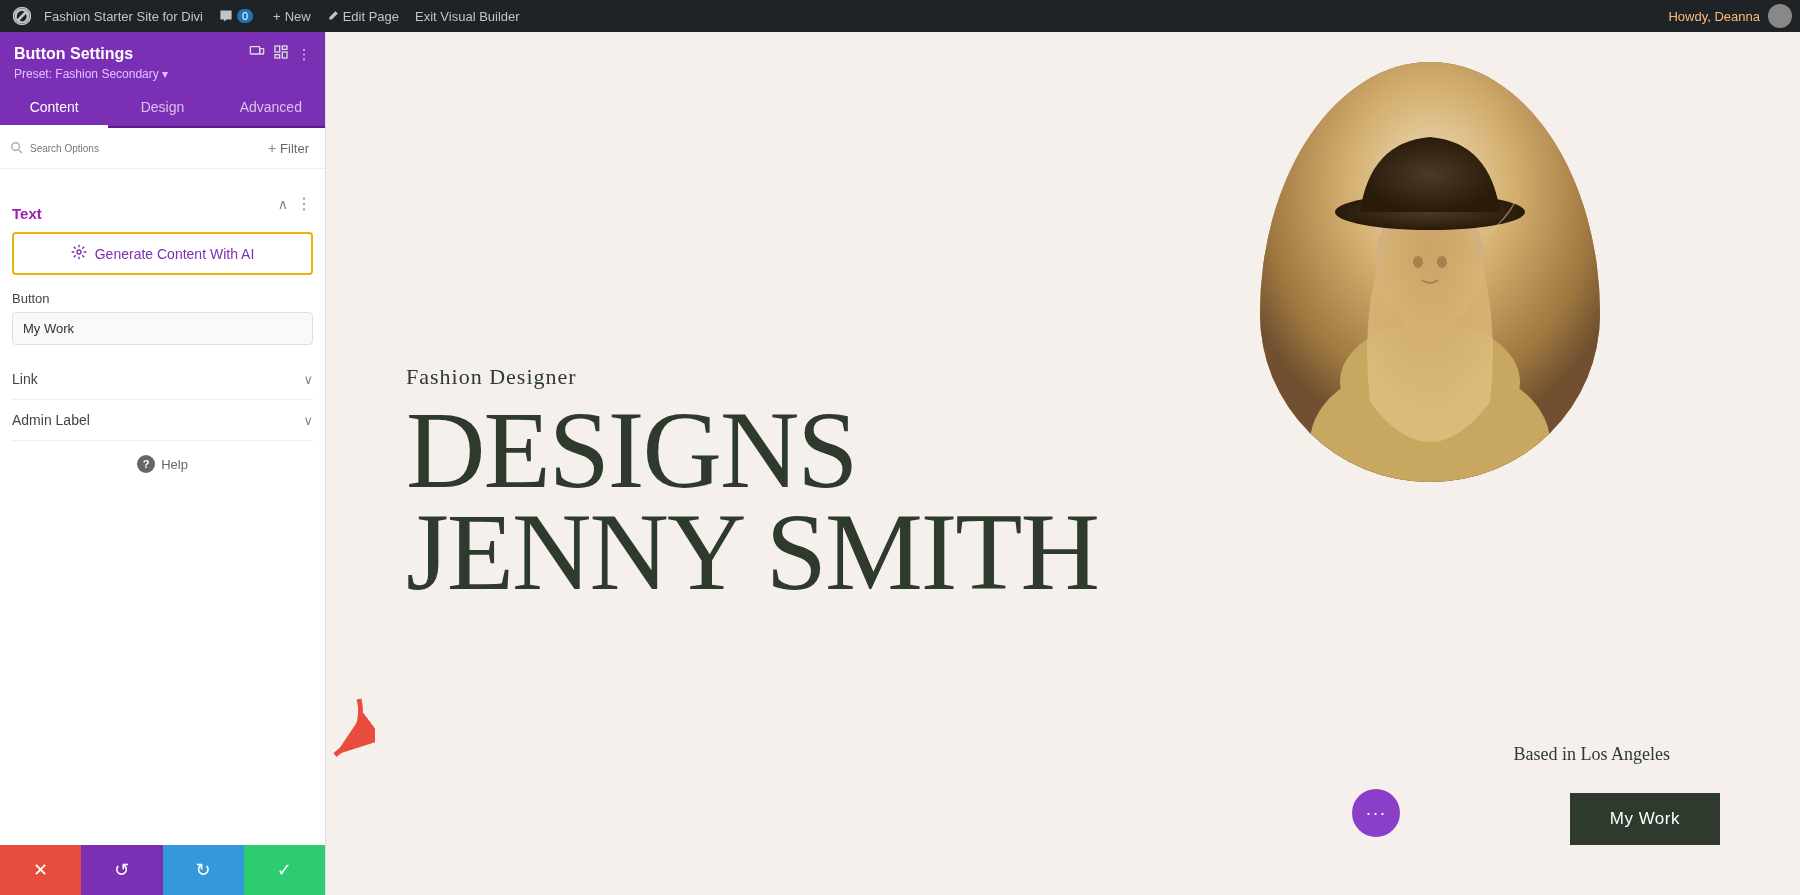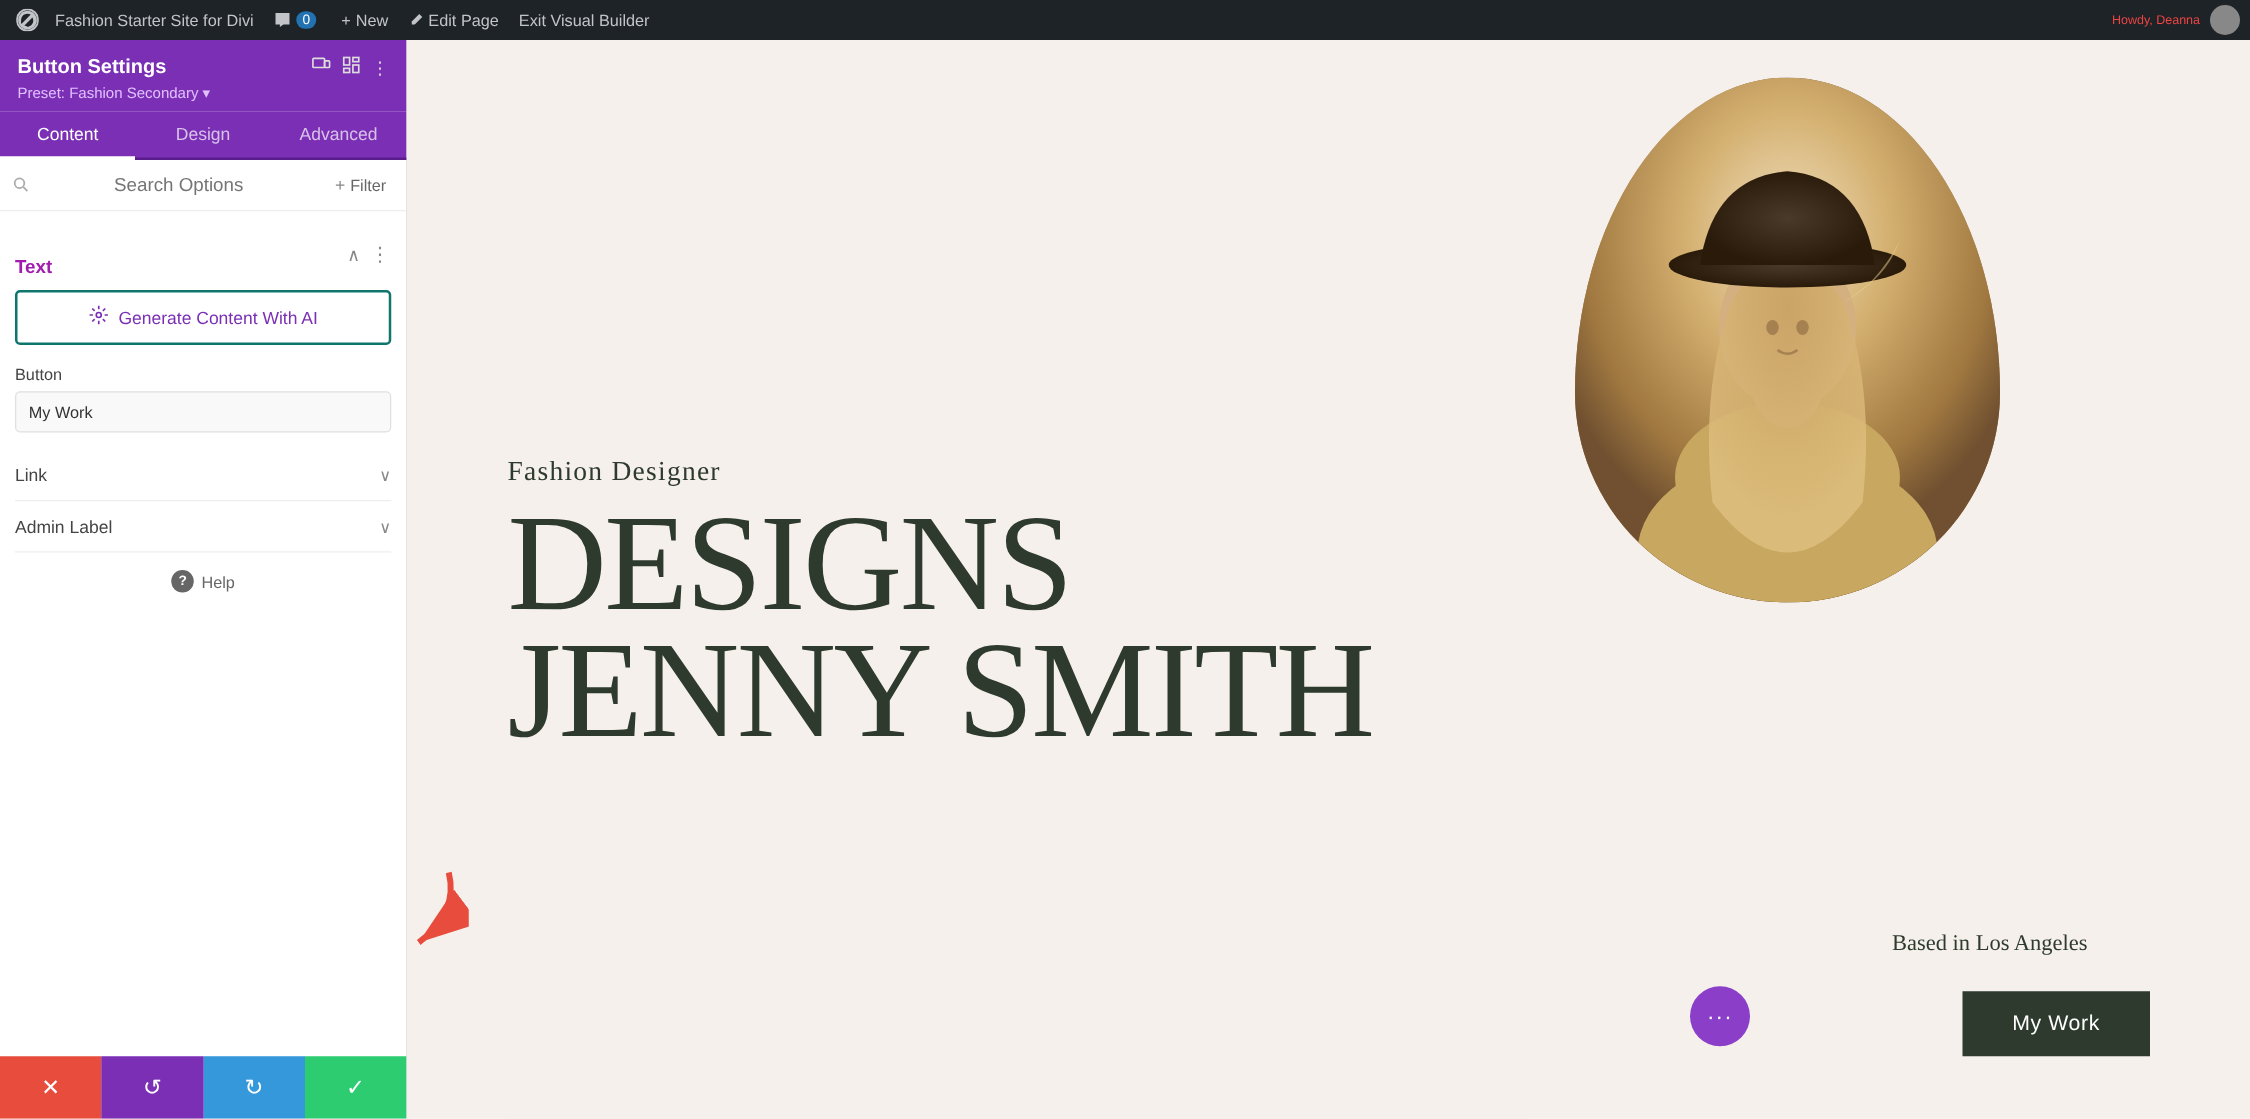--- a/index.html
+++ b/index.html
@@ -18,21 +18,21 @@
       z-index: 100;
     }
     .wp-admin-bar .wp-logo {
       width: 28px; height: 28px; margin-right: 8px;
       display: flex; align-items: center; justify-content: center;
     }
     .wp-admin-bar .site-name { margin-right: 16px; color: #c3c4c7; }
     .wp-admin-bar .comment-bubble { display: flex; align-items: center; gap: 4px; margin-right: 12px; }
     .wp-admin-bar .bar-link { color: #c3c4c7; cursor: pointer; display: flex; align-items: center; gap: 4px; padding: 0 8px; }
     .wp-admin-bar .right-side { margin-left: auto; display: flex; align-items: center; gap: 8px; }
-    .wp-admin-bar .howdy { color: #ef4444; font-size: 10px; }
+    .wp-admin-bar .howdy { color: #fdba74; font-size: 13px; }
     .avatar-placeholder { width: 24px; height: 24px; background: #888; border-radius: 50%; }
 
     
     .main-area {
       display: flex;
       flex: 1;
       overflow: hidden;
     }
 
     
@@ -88,24 +88,23 @@
       display: flex;
       align-items: center;
       padding: 8px 10px;
       border-bottom: 1px solid #eee;
       gap: 6px;
     }
     .search-input {
       flex: 1;
       border: none;
       outline: none;
-      font-size: 15px;
+      font-size: 10px;
       color: #1d4ed8;
       background: transparent;
-      text-align: center;
     }
     .filter-btn {
       display: flex; align-items: center; gap: 4px;
       color: #666; font-size: 13px; cursor: pointer; padding: 4px 6px;
       border: none; background: none;
     }
     .filter-plus { color: #888; font-size: 14px; }
 
     
     .panel-content {
@@ -129,21 +128,21 @@
       margin-top: 20px;
     }
     .section-controls { display: flex; gap: 8px; align-items: center; }
     .section-chevron { color: #888; font-size: 14px; cursor: pointer; }
     .section-dots { color: #888; font-size: 16px; cursor: pointer; letter-spacing: 1px; }
 
     
     .ai-btn {
       width: 100%;
       padding: 10px 14px;
-      border: 2px solid #0f766e;
+      border: 2px solid #eab308;
       border-radius: 4px;
       background: #fff;
       color: #7b2fb5;
       font-size: 14px;
       font-weight: 500;
       cursor: pointer;
       display: flex;
       align-items: center;
       justify-content: center;
       gap: 8px;

